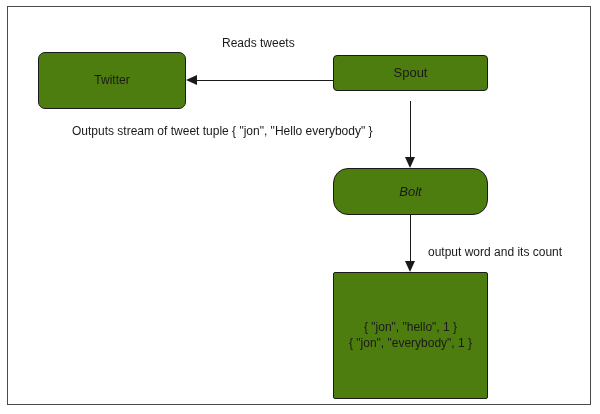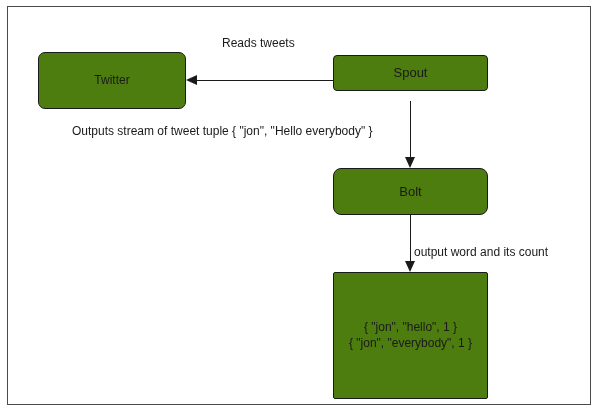--- a/index.html
+++ b/index.html
@@ -51,22 +51,23 @@
     width: 155px;
     height: 36px;
     border-radius: 4px;
     font-size: 13px;
   }
   .node-bolt {
     left: 333px;
     top: 168px;
     width: 155px;
     height: 47px;
-    border-radius: 8px;
+    border-radius: 15px;
     font-size: 13px;
+    font-style: italic;
   }
   .node-result {
     left: 333px;
     top: 272px;
     width: 155px;
     height: 127px;
     border-radius: 2px;
     justify-content: flex-start;
     padding-top: 46px;
     font-size: 12px;
@@ -78,21 +79,21 @@
   }
   .lbl-reads {
     left: 222px;
     top: 36px;
   }
   .lbl-outputs {
     left: 72px;
     top: 124px;
   }
   .lbl-outputword {
-    left: 414px;
+    left: 428px;
     top: 245px;
   }
   .h-line {
     position: absolute;
     background: #1a1a1a;
     height: 1px;
   }
   .v-line {
     position: absolute;
     background: #1a1a1a;

